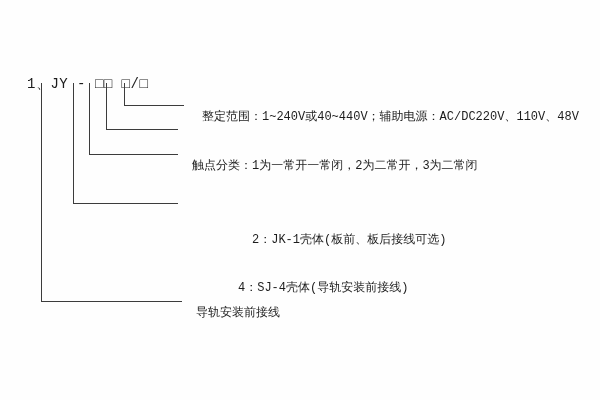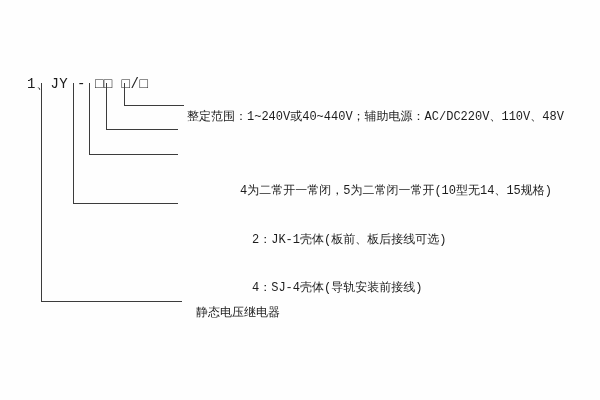--- a/index.html
+++ b/index.html
@@ -47,29 +47,29 @@
 <div class="canvas">
 
   <div class="model-code">1、JY - □□ □/□</div>
 
   <div class="conn" style="left:113px; top:72px; width:60px;  height:23px;"></div>
   <div class="conn" style="left:95px;  top:72px; width:72px;  height:47px;"></div>
   <div class="conn" style="left:78px;  top:72px; width:89px;  height:72px;"></div>
   <div class="conn" style="left:62px;  top:72px; width:105px; height:121px;"></div>
   <div class="conn" style="left:30px;  top:72px; width:141px; height:219px;"></div>
 
-  <div class="lbl" style="left:165px; top:87px;">整定范围：1~240V或40~440V；辅助电源：AC/DC220V、110V、48V</div>
+  <div class="lbl" style="left:180px; top:87px;">整定范围：1~240V或40~440V；辅助电源：AC/DC220V、110V、48V</div>
 
 
+  <div class="lbl" style="left:170px; top:136px;">触点分类：1为一常开一常闭，2为二常开，3为二常闭</div>
 
-  <div class="lbl" style="left:218px; top:161px;">4为二常开一常闭，5为二常闭一常开(10型无14、15规格)</div>
 
 
   <div class="lbl" style="left:230px; top:210px;">2：JK-1壳体(板前、板后接线可选)</div>
 
 
-  <div class="lbl" style="left:230px; top:258px;">4：SJ-4壳体(导轨安装前接线)</div>
+  <div class="lbl" style="left:216px; top:258px;">4：SJ-4壳体(导轨安装前接线)</div>
 
-  <div class="lbl" style="left:174px; top:283px;">静态电压继电器</div>
+  <div class="lbl" style="left:174px; top:283px;">导轨安装前接线</div>
 
   <div class="bottom-mark"></div>
 
 </div>
 
 </body></html>

